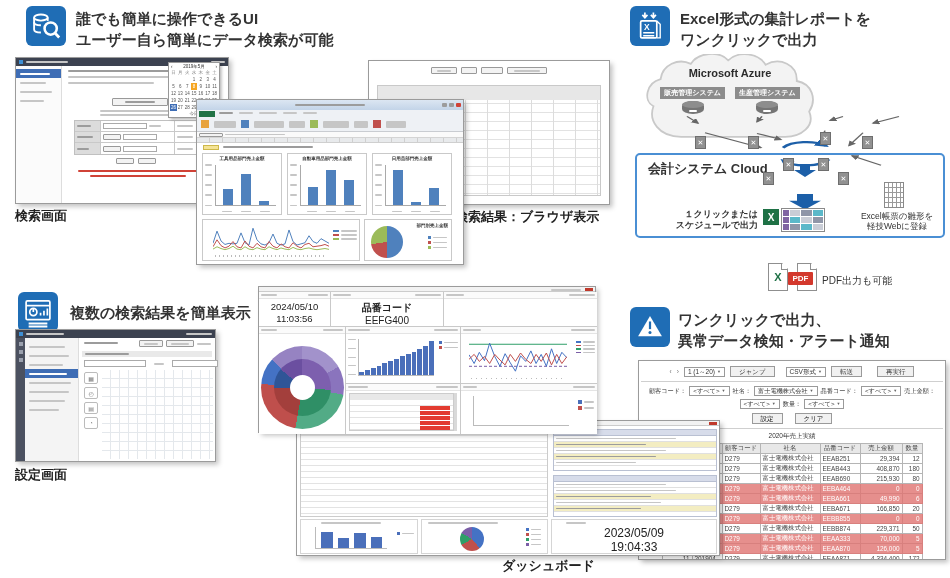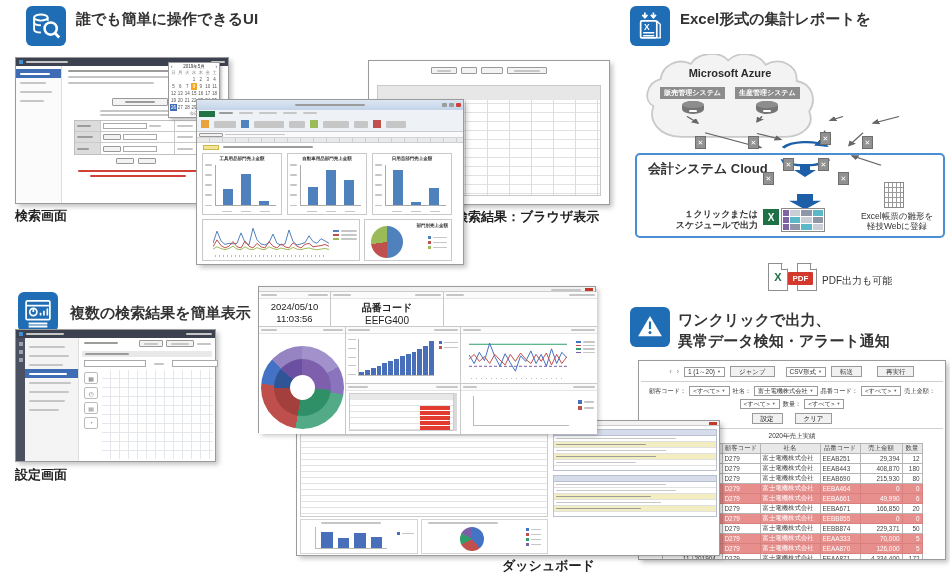--- a/index.html
+++ b/index.html
@@ -152,20 +152,21 @@
         <path d="M6,10 V24 c0,2 3.4,3.6 8,3.6"></path>
         <path d="M22,10 V14"></path>
         <path d="M6,15.5 c0,2 3.4,3.6 8,3.6"></path>
         <circle cx="25.5" cy="23" r="7.2" stroke-width="3"></circle>
         <path d="M30.8,28.6 L35.5,33.5" stroke-width="3.2"></path>
       </g>
     </svg>
   </div>
   <div class="ftitle" style="left:76px;top:8px">
     <div>誰でも簡単に操作できるUI</div>
+    <div>ユーザー自ら簡単にデータ検索が可能</div>
   </div>
 
   <div class="win" style="left:15px;top:57px;width:214px;height:147px;z-index:1">
     <div class="tbar">
       <div class="sq"></div>
       <div class="skl lt" style="width:42px;height:2px"></div>
       <div class="skl lt" style="width:14px;height:2px;margin-left:auto"></div>
     </div>
     <div class="navcol">
       <div class="navitem sel">
@@ -459,20 +460,21 @@
         <path d="M24,4 v6 m-3,-3 l3,3.2 l3,-3.2"></path>
         <rect x="9" y="14" width="19" height="20" rx="1.5"></rect>
         <path d="M28,14 l4,4 v16 h-4" stroke-width="1.6"></path>
         <path d="M12,28 h13 M12,31.5 h13" stroke-width="1.6"></path>
       </g>
       <text x="13" y="25" fill="#fff" font-size="10" font-weight="bold" font-family="Liberation Sans,sans-serif">X</text>
     </svg>
   </div>
   <div class="ftitle" style="left:680px;top:8px">
     <div>Excel形式の集計レポートを</div>
+    <div>ワンクリックで出力</div>
   </div>
 
   <div class="cloud" style="left:641px;top:54px;width:178px;height:90px">
     <svg viewBox="0 0 200 100" preserveAspectRatio="none">
       <path d="M45,92 C20,92 8,74 14,58 C2,52 6,32 22,28 C24,12 42,4 56,11 C64,-2 88,-4 98,7 C110,-4 132,-1 140,12 C156,3 176,12 175,30 C192,33 198,50 189,64 C196,80 180,92 162,92 Z" fill="#f3f3f3" stroke="#c9c9c9" stroke-width="2"></path>
     </svg>
     <div class="cloud-name" style="top:13px">Microsoft Azure</div>
     <div class="sysrow" style="top:33px">
       <div class="sys">
         <span class="chip">販売管理システム</span>
@@ -715,20 +717,29 @@
         <div class="lrow">
             <div class="ldot" style="background:#2f9e68;width:3px;height:3px"></div>
             <div class="skl lt" style="width:10px;height:1.5px"></div>
           </div>
         <div class="lrow">
             <div class="ldot" style="background:#7b5ea7;width:3px;height:3px"></div>
             <div class="skl lt" style="width:10px;height:1.5px"></div>
           </div>
       </div>
     </div>
+    <div class="panel" style="left:254px;top:98px;width:166px;height:35px;border:1px solid #d5d5d5">
+      <div class="abs" style="left:14px;top:2px">
+          <div class="skl lt" style="width:20px;height:1.5px"></div>
+        </div>
+      <div style="position:absolute;left:0;right:0;top:6px;text-align:center;font-size:12px;color:#222;line-height:14px">
+        <div>2023/05/09</div>
+        <div>19:04:33</div>
+      </div>
+    </div>
   </div>
   <div class="cap" style="left:502px;top:557px">ダッシュボード</div>
 
   <div class="win" style="left:258px;top:286px;width:338px;height:147px;z-index:3">
     <div style="height:5px;background:#f2f2f2;border-bottom:1px solid #ccc;position:relative">
       <div class="skl lt" style="position:absolute;right:14px;top:1.5px;width:30px;height:2px"></div>
       <div class="abs" style="right:2px;top:1px;width:8px;height:3px;background:#c0392b"></div>
     </div>
 
     <div class="panel" style="left:0;top:5px;width:72px;height:35px">

